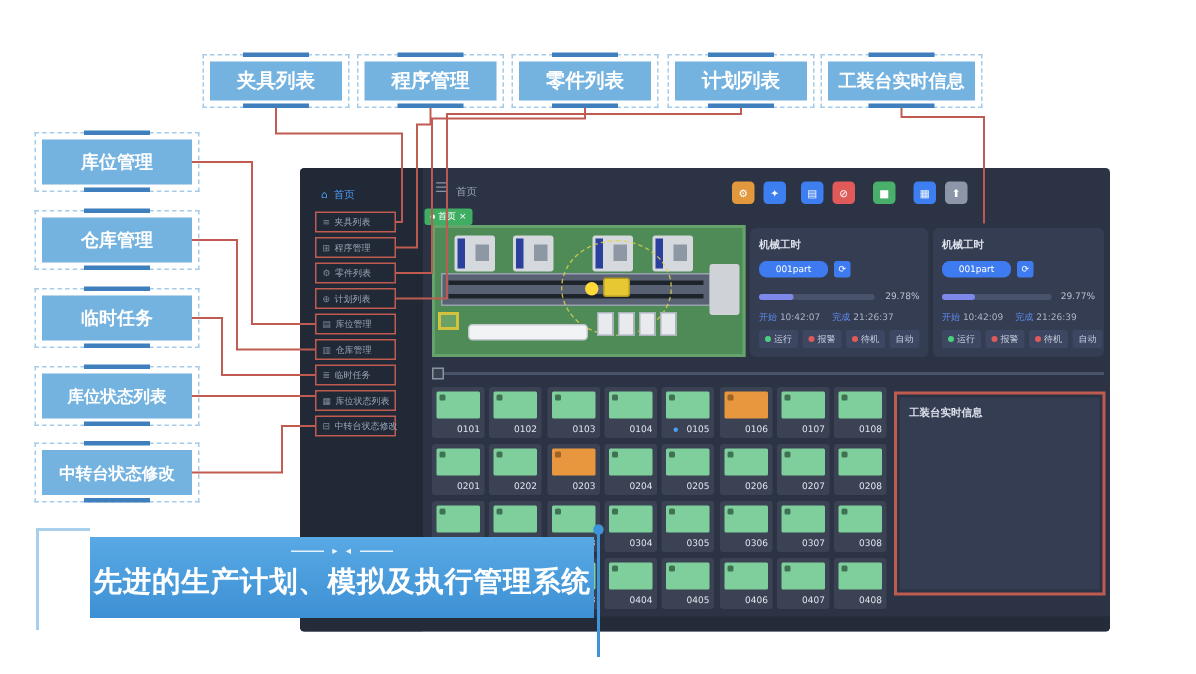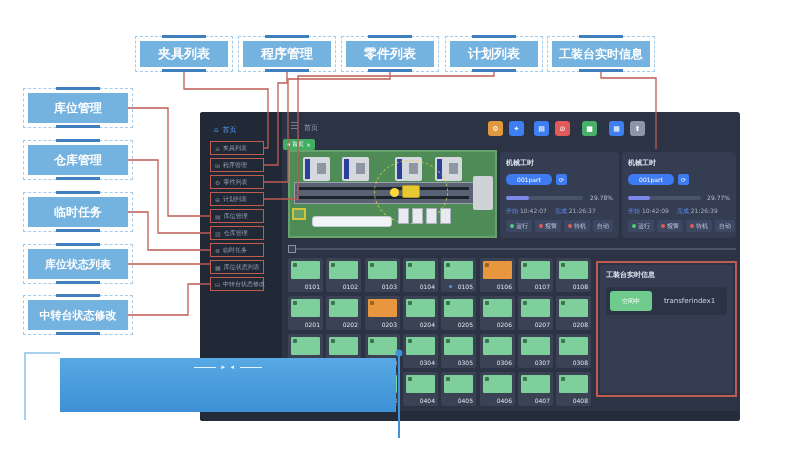--- a/index.html
+++ b/index.html
@@ -505,24 +505,20 @@
           <div class="tfill green">
             <span class="picon"></span>
           </div>
           <span class="tnum">0408</span>
         </div>
       </div>
 
     <div class="tred">
       <div class="tpanel">
         <div class="ttitle">工装台实时信息</div>
-        <div class="trow r1">
-          <div class="tbtn-green">空闲中</div>
-          <div class="tname">transferindex1</div>
-        </div>
       </div>
     </div>
 
     <div class="footstrip"></div>
   </div>
 
   <svg class="overlay" width="797" height="449">
     <g stroke="#bf5b51" stroke-width="1.3" fill="none">
       <path d="M184,72 V89 H268 V148 H264"></path>
       <path d="M287,72 V83 H278 V165 H264"></path>
@@ -576,15 +572,16 @@
       <span>中转台状态修改</span>
     </div>
 
   <div class="banner">
     <div class="sub">
       <span class="dline"></span>
       <span class="darrow">▸</span>
       <span class="darrow">◂</span>
       <span class="dline"></span>
     </div>
+    <div class="main">先进的生产计划、模拟及执行管理系统</div>
   </div>
 
 </div>
 
 </body></html>

